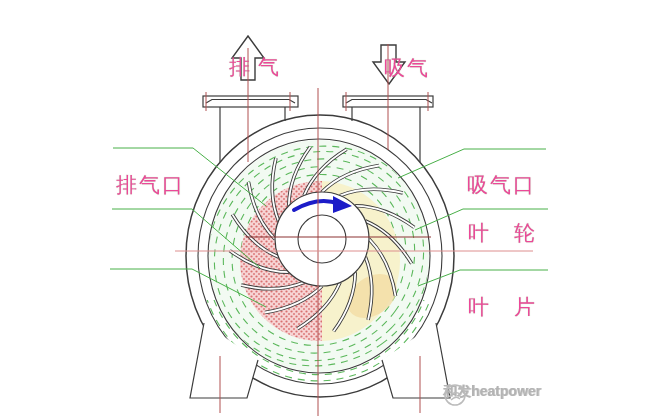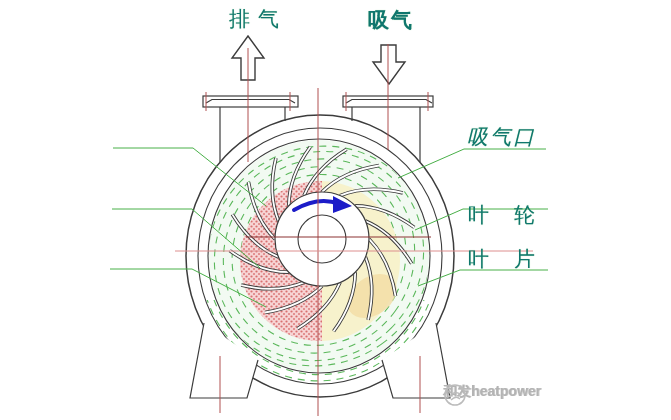--- a/index.html
+++ b/index.html
@@ -1,20 +1,20 @@
 <!DOCTYPE html>
 <html><head>
 <meta charset="utf-8">
 <style>
   html,body{margin:0;padding:0;background:#fff;}
   .stage{position:relative;width:671px;height:420px;background:#ffffff;overflow:hidden;
          font-family:"Liberation Sans","DejaVu Sans",sans-serif;}
   .stage svg{position:absolute;left:0;top:0;}
-  .callout{position:absolute;color:#0f766e;font-size:21px;line-height:21px;white-space:nowrap;
-           text-shadow:0 0 1px rgba(80,190,80,.45);}
+  .callout{position:absolute;color:#ec4899;font-size:21px;line-height:21px;white-space:nowrap;
+           text-shadow:0 0 1px rgba(80,190,80,.45);margin-top:48px;}
   .ls-wide{letter-spacing:25px;}
   .ls-mid{letter-spacing:8px;}
   .ls-narrow{letter-spacing:2px;}
   .watermark{position:absolute;left:443px;top:383px;display:flex;align-items:center;gap:4px;
              color:#b4b4b4;font-size:14px;font-weight:bold;white-space:nowrap;
              text-shadow:1px 0 0 rgba(160,160,160,.55);filter:blur(.4px);}
 </style>
 </head>
 <body>
 
@@ -151,23 +151,24 @@
       <path d="M113,148 L193,148 L266,206"></path>
       <path d="M112,209 L192,209 L260,268"></path>
       <path d="M110,269 L192,269 L266,307"></path>
       <path d="M546,149 L464,149 L398,178"></path>
       <path d="M548,209 L463,209 L415,230"></path>
       <path d="M548,270 L460,270 L418,286"></path>
     </g>
   </svg>
 
   <div class="callout ls-mid" style="left:229px;top:8px;">排气</div>
-  <div class="callout ls-narrow" style="left:368px;top:9px;font-weight:bold;">吸气</div>
-  <div class="callout ls-narrow" style="left:467px;top:126px;font-style:italic;">吸气口</div>
-  <div class="callout ls-wide" style="left:468px;top:204px;">叶轮</div>
+  <div class="callout ls-narrow" style="left:384px;top:9px;">吸气</div>
+  <div class="callout ls-narrow" style="left:116px;top:126px;">排气口</div>
+  <div class="callout ls-narrow" style="left:467px;top:126px;">吸气口</div>
+  <div class="callout ls-wide" style="left:468px;top:174px;">叶轮</div>
   <div class="callout ls-wide" style="left:468px;top:248px;">叶片</div>
 
   <div class="watermark">
     <svg width="24" height="24" viewBox="0 0 24 24">
       <circle cx="12" cy="12" r="10" fill="none" stroke="#bcbcbc" stroke-width="1.6"></circle>
       <path d="M6,14 Q12,6 18,12 M8,17 Q13,12 17,16" fill="none" stroke="#bcbcbc" stroke-width="1.4"></path>
     </svg>
     <span>和发heatpower</span>
   </div>
 

